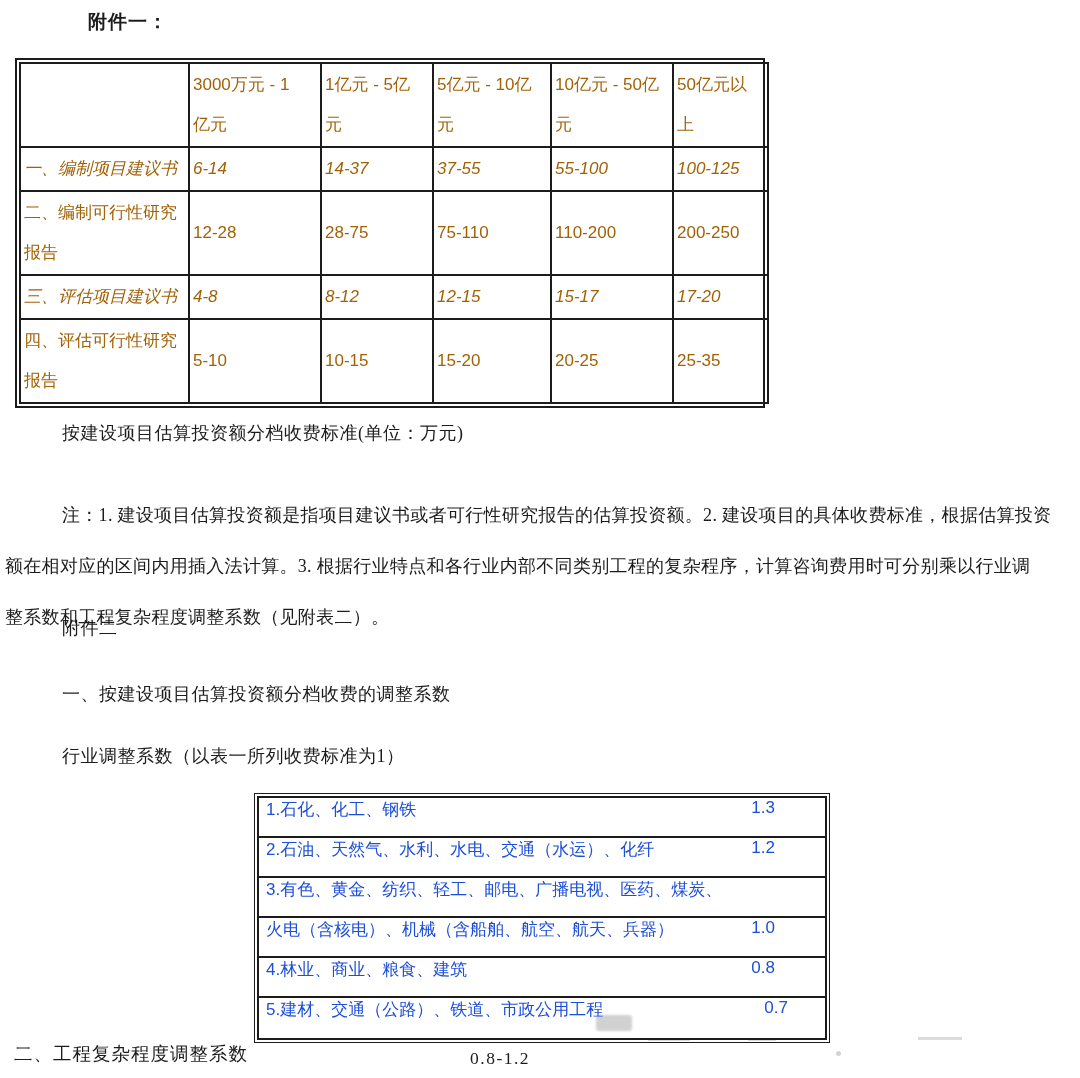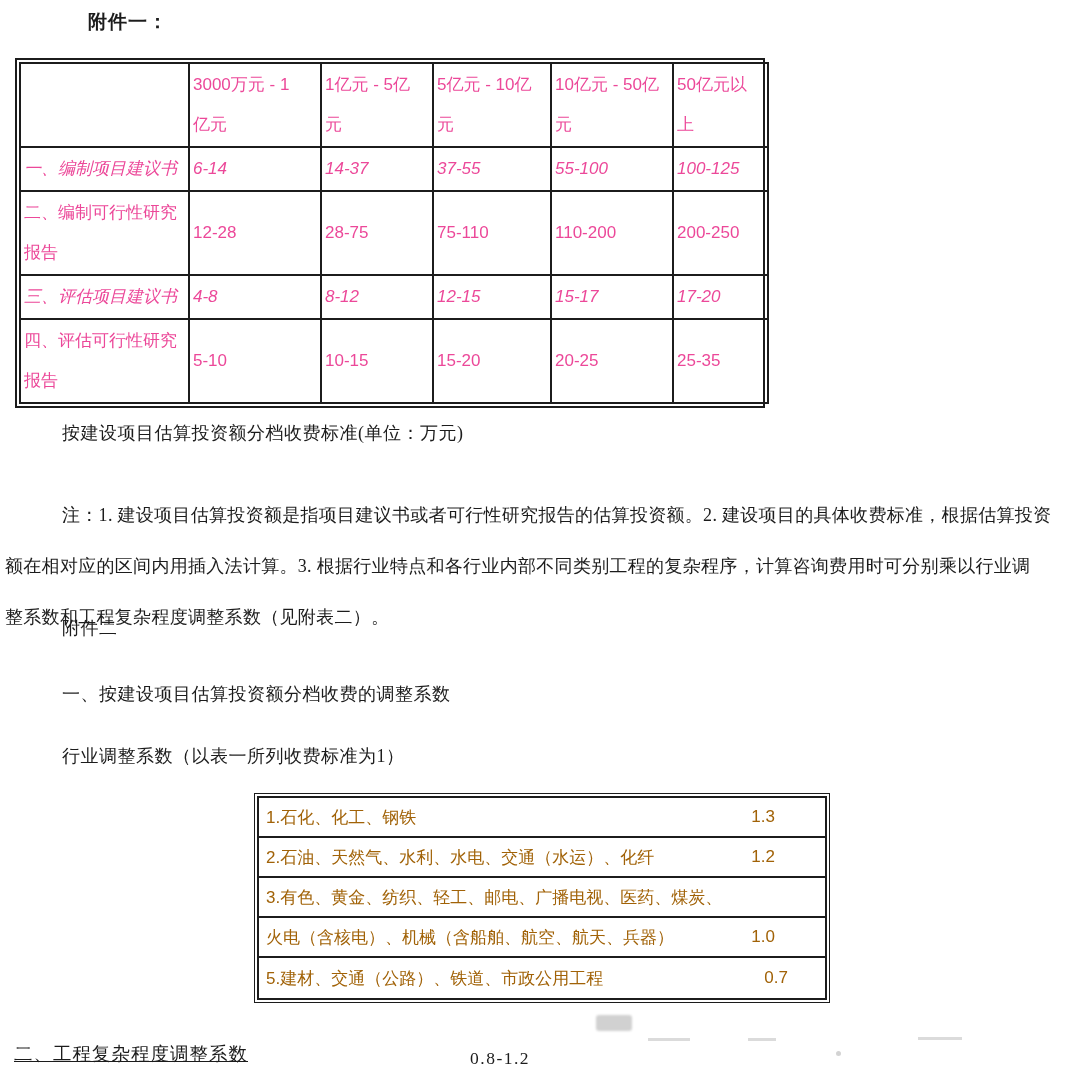--- a/index.html
+++ b/index.html
@@ -18,21 +18,21 @@
     font-size: 19px; font-weight: bold; letter-spacing: 1px; margin-left: 12px;
   }
 
   
   .t1-wrap {
     position: absolute; left: 15px; top: 58px; width: 750px;
     border: 2px solid #1c1c1c; padding: 2px; background: transparent;
   }
   table.fee {
     border-collapse: collapse; width: 100%; table-layout: fixed;
-    font-family: "Liberation Sans", sans-serif; font-size: 17px; color: #ec4899;
+    font-family: "Liberation Sans", sans-serif; font-size: 17px; color: #a16207;
   }
   table.fee td {
     border: 2px solid #1c1c1c;
     padding: 1px 1px 1px 3px;
     vertical-align: middle;
     line-height: 40px;
     white-space: pre-line;
     overflow: hidden;
   }
   tr.r-hdr td { height: 82px; }
@@ -56,34 +56,34 @@
   .att2-heading   { position: absolute; left: 62px; top: 682px; font-size: 18px; letter-spacing: 0.5px; }
   .att2-subhead   { position: absolute; left: 62px; top: 744px; font-size: 18px; letter-spacing: 0.5px; }
 
   
   .t2-wrap {
     position: absolute; left: 254px; top: 793px; width: 576px;
     border: 1.5px solid #1c1c1c; padding: 2px; background: transparent;
   }
   .t2-inner { border: 2px solid #1c1c1c; }
   .ind-row {
-    display: flex; align-items: center;
+    display: flex; 
     height: 40px; padding-left: 7px;
     border-bottom: 2px solid #1c1c1c;
     font-family: "Liberation Sans", sans-serif;
-    font-size: 17px; color: #a16207;
+    font-size: 17px; color: #1d4ed8;
   }
   .ind-row:last-child { border-bottom: none; }
   .ind-value { margin-left: auto; margin-right: 50px; }
   .ind-row.shift-val .ind-value { margin-right: 37px; }
 
   
   .sec2-label {
     position: absolute; left: 14px; top: 1041px;
-    font-size: 18.5px; letter-spacing: 1px; text-decoration: underline;
+    font-size: 18.5px; letter-spacing: 1px;
   }
   .sec2-value {
     position: absolute; left: 470px; top: 1048px;
     font-size: 17.5px; letter-spacing: 1.5px;
   }
 
   
   .smudge {
     position: absolute; left: 596px; top: 1015px; width: 36px; height: 16px;
     background: #9a9a9a; opacity: 0.45; border-radius: 3px; filter: blur(1px);
@@ -191,20 +191,24 @@
         <span class="ind-value">1.2</span>
       </div>
       <div class="ind-row">
         <span>3.有色、黄金、纺织、轻工、邮电、广播电视、医药、煤炭、</span>
         <span class="ind-value"></span>
       </div>
       <div class="ind-row">
         <span>火电（含核电）、机械（含船舶、航空、航天、兵器）</span>
         <span class="ind-value">1.0</span>
       </div>
+      <div class="ind-row">
+        <span>4.林业、商业、粮食、建筑</span>
+        <span class="ind-value">0.8</span>
+      </div>
       <div class="ind-row shift-val">
         <span>5.建材、交通（公路）、铁道、市政公用工程</span>
         <span class="ind-value">0.7</span>
       </div>
     </div>
   </div>
 
   <div class="sec2-label">二、工程复杂程度调整系数</div>
   <div class="sec2-value">0.8-1.2</div>
 

